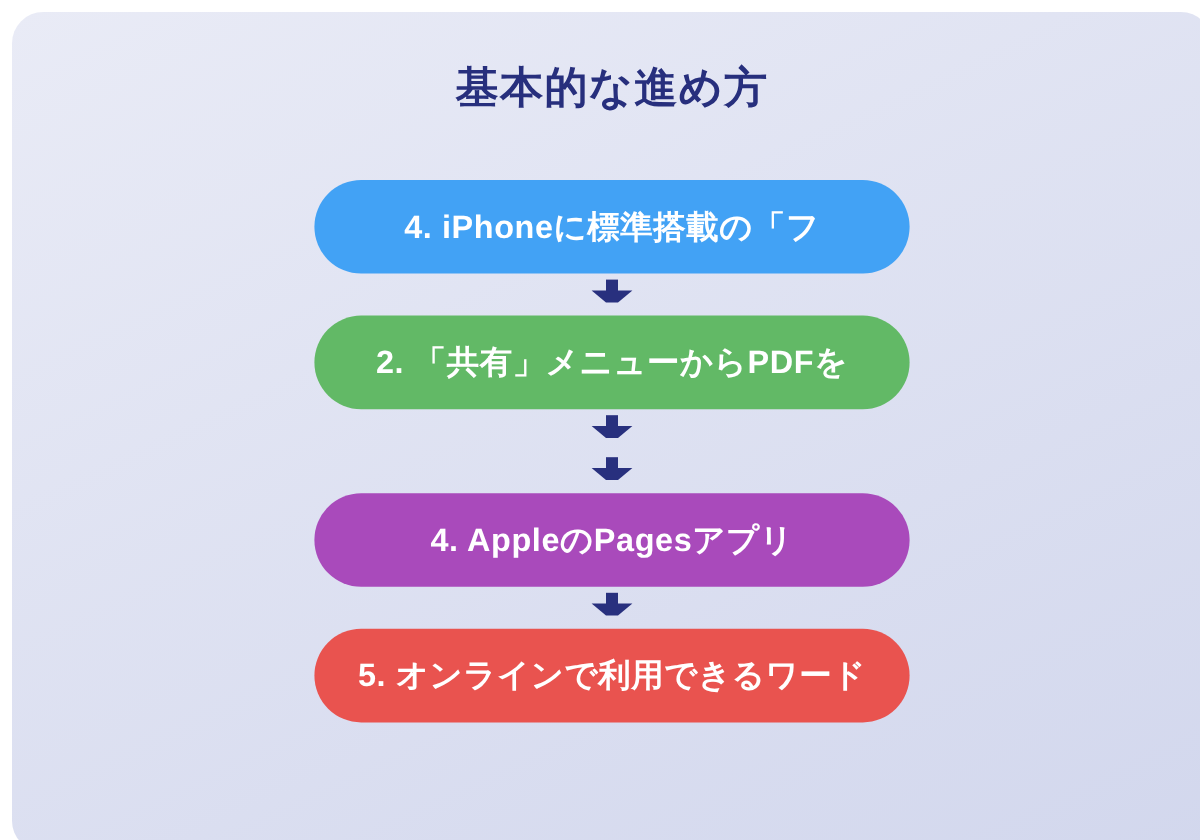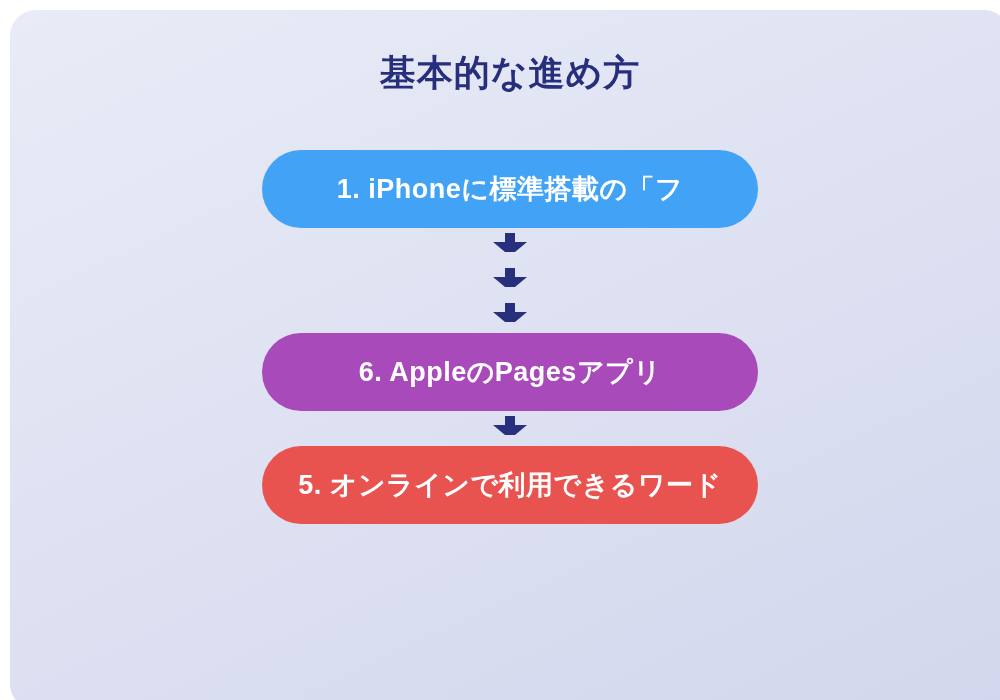--- a/index.html
+++ b/index.html
@@ -59,42 +59,45 @@
 </style>
 </head>
 <body>
 
 <div class="canvas">
   <div class="title">基本的な進め方</div>
 
   <div class="flow">
 
     <div class="step" style="background: rgb(66, 162, 245);">
-      <span>1. iPhoneに標準搭載の「フ</span>
+      <span>4. iPhoneに標準搭載の「フ</span>
+    </div>
+
+    <div class="arrow">
+      <div class="shaft"></div>
+      <div class="head"></div>
+    </div>
+
+    <div class="step" style="background: rgb(98, 185, 102);">
+      <span>2. 「共有」メニューからPDFを</span>
     </div>
 
     <div class="arrow">
       <div class="shaft"></div>
       <div class="head"></div>
     </div>
 
 
     <div class="arrow">
       <div class="shaft"></div>
       <div class="head"></div>
     </div>
 
-
-    <div class="arrow">
-      <div class="shaft"></div>
-      <div class="head"></div>
-    </div>
-
     <div class="step" style="background: rgb(169, 74, 187);">
-      <span>6. AppleのPagesアプリ</span>
+      <span>4. AppleのPagesアプリ</span>
     </div>
 
     <div class="arrow">
       <div class="shaft"></div>
       <div class="head"></div>
     </div>
 
     <div class="step" style="background: rgb(233, 83, 79); align-items: center;">
       <span>5. オンラインで利用できるワード</span>
     </div>

